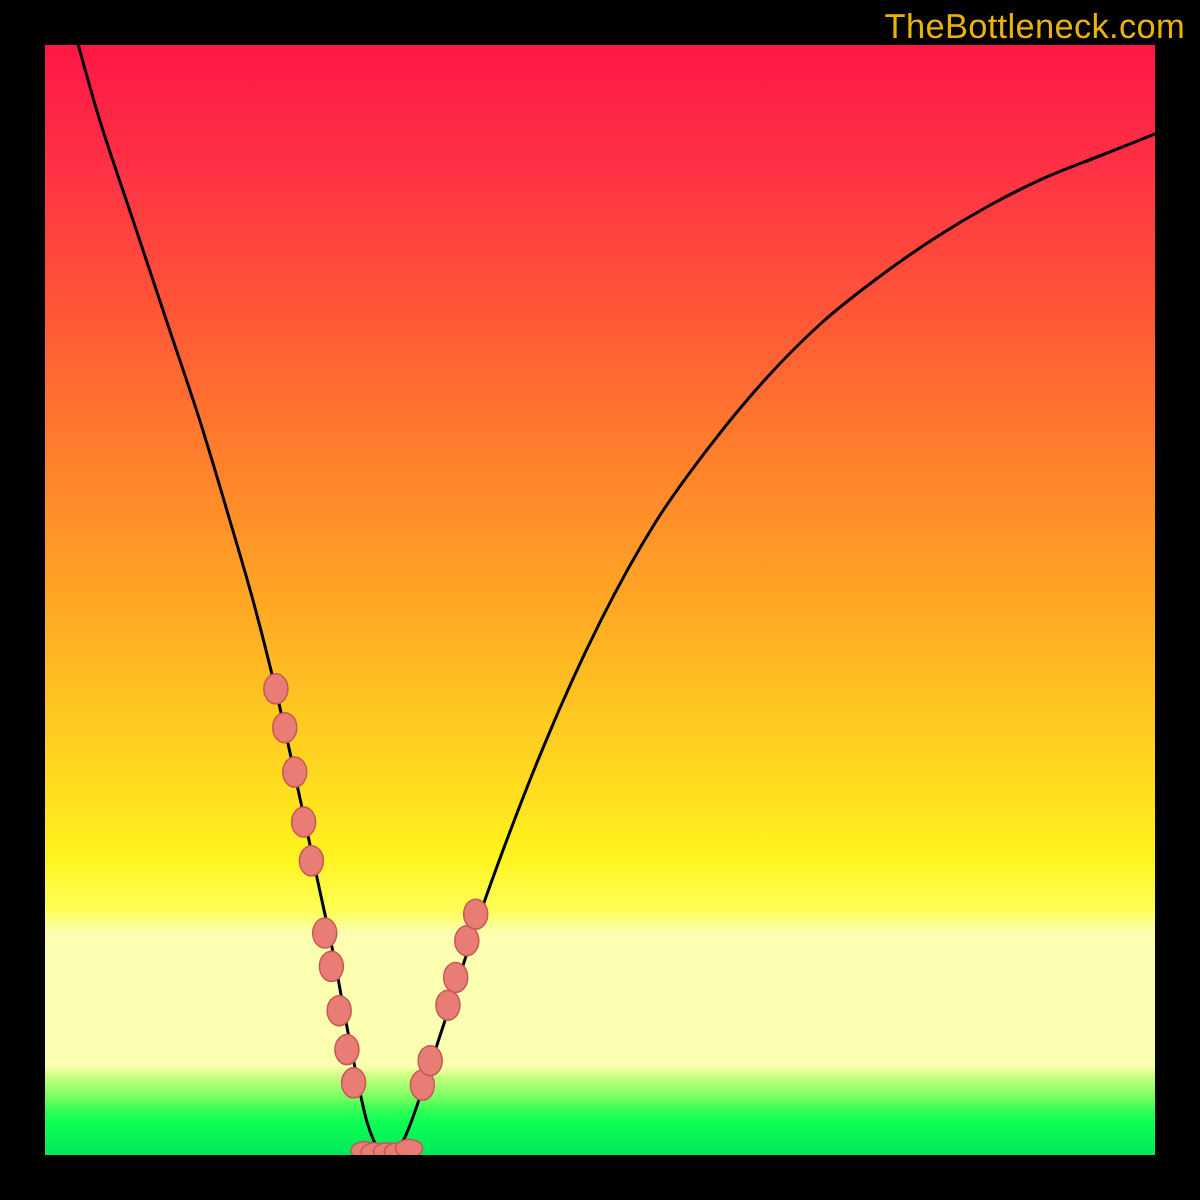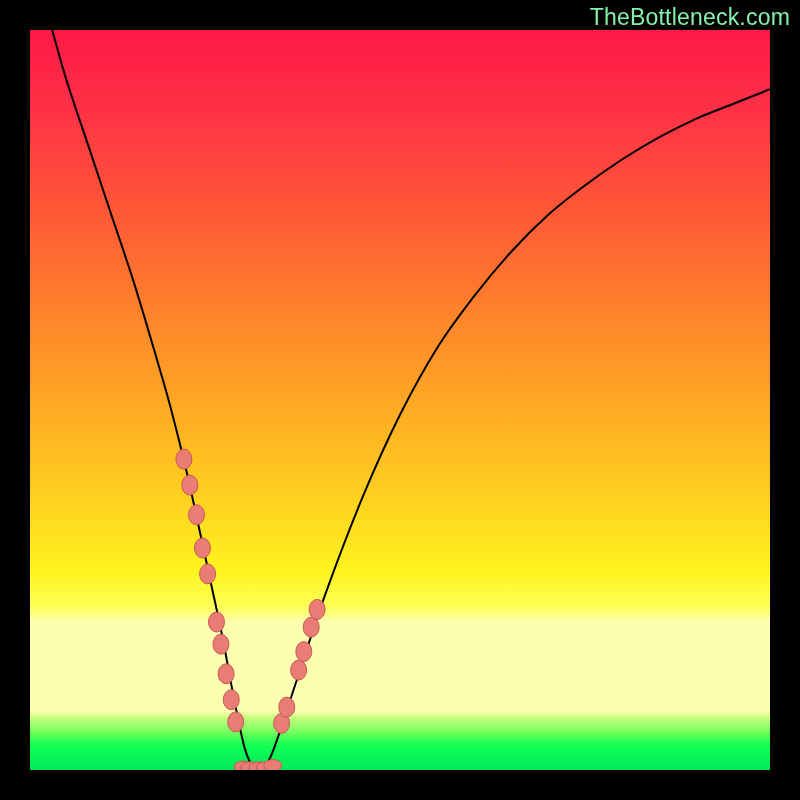--- a/index.html
+++ b/index.html
@@ -39,21 +39,21 @@
       #6fff5c 95%,
       #2fff55 96%,
       #0fff55 97%,
       #00e85a 100%
     );
   }
   .watermark {
     position: absolute;
     top: 4px;
     right: 10px;
-    color: #86efac;
+    color: #eab308;
     font-size: 23px;
     font-weight: 400;
     letter-spacing: 0.2px;
   }
   svg.overlay {
     position: absolute;
     left: 0;
     top: 0;
     width: 740px;
     height: 740px;

